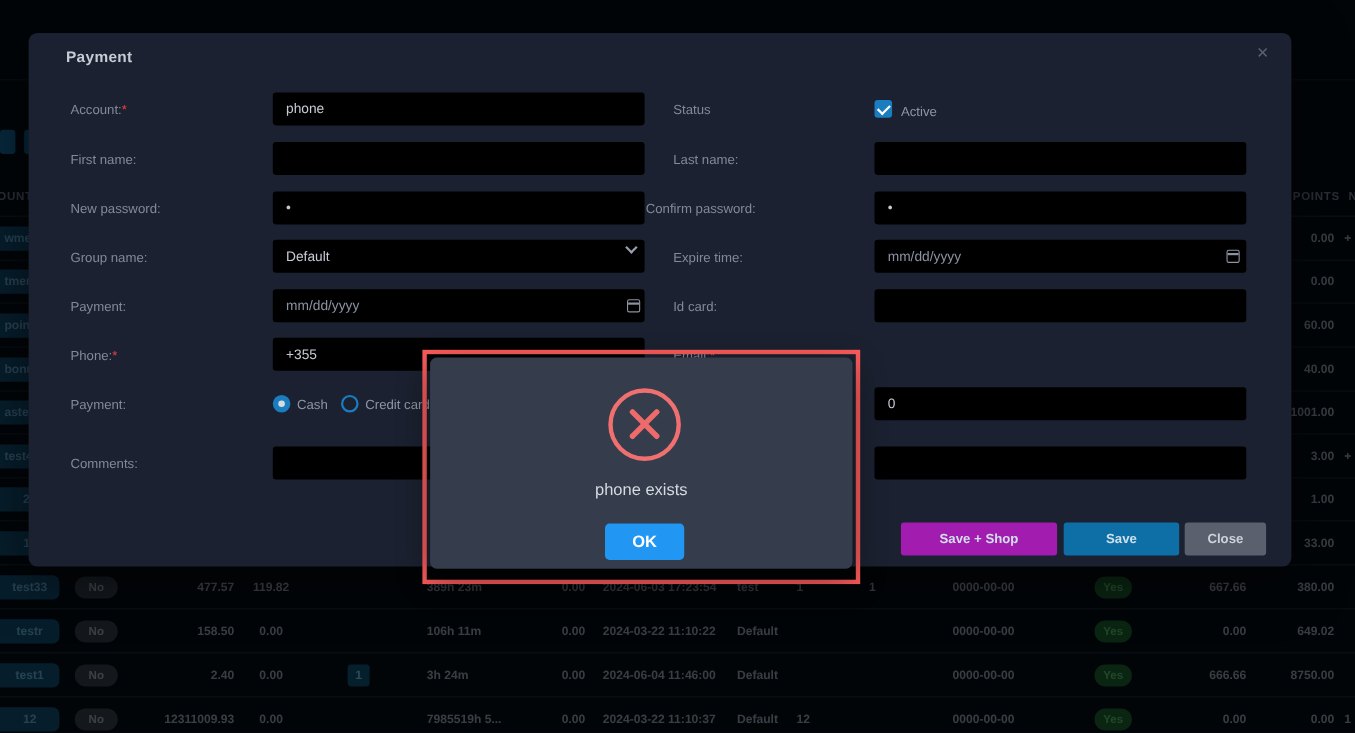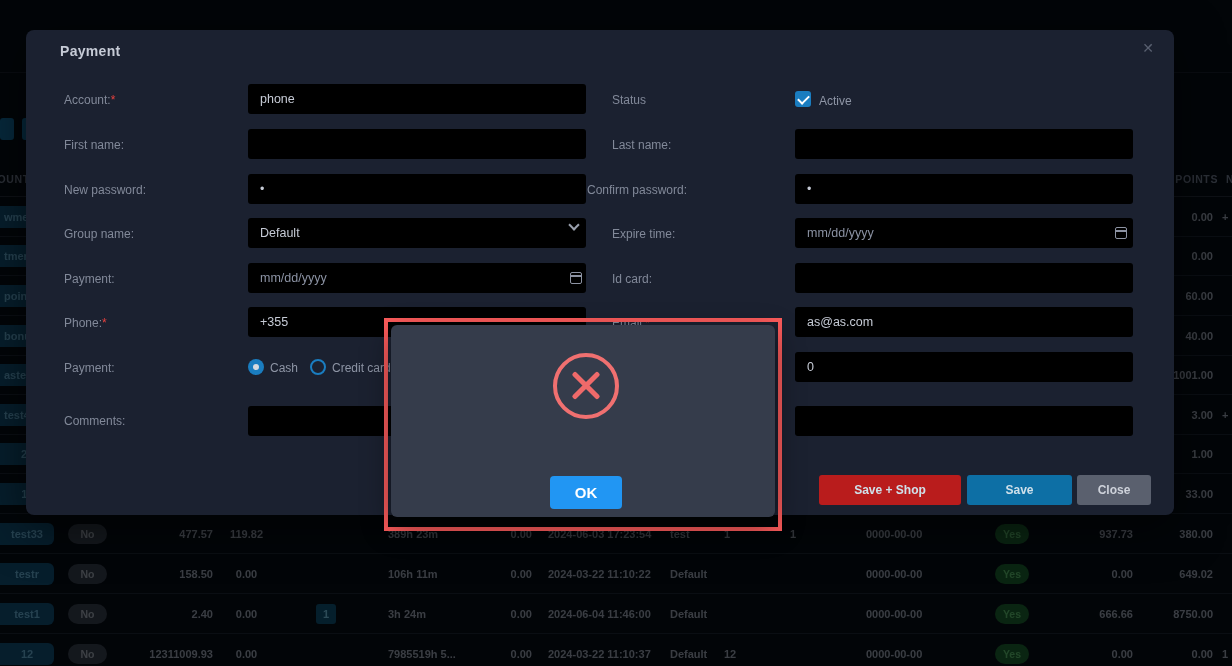--- a/index.html
+++ b/index.html
@@ -68,21 +68,21 @@
   .chk::after { content:""; position:absolute; left:3px; top:3.5px; width:9px; height:5px;
     border-left:2px solid #fff; border-bottom:2px solid #fff; transform:rotate(-45deg); }
   .chk-label { position:absolute; left:793px; top:64px; font-size:12px; color:#8e95a5; }
   .radio { position:absolute; top:329px; width:16px; height:16px; border-radius:50%; }
   .radio.sel { background:#1a7dc0; }
   .radio.sel::after { content:""; position:absolute; left:5px; top:5px; width:6px; height:6px; border-radius:50%; background:#d7dbe0; }
   .radio.un { border:2px solid #1a7dc0; }
   .radio-label { position:absolute; top:331px; font-size:12px; color:#8e95a5; }
   .btn { position:absolute; top:445px; height:30px; border-radius:3px; font-size:12px; font-weight:bold;
     text-align:center; line-height:30px; color:#cfe0ea; cursor:pointer; }
-  .btn-shop  { left:793px;  width:142px; background:#b91c1c; }
+  .btn-shop  { left:793px;  width:142px; background:#a21caf; }
   .btn-save  { left:941px;  width:105px; background:#0d6fa5; }
   .btn-close { left:1051px; width:74px;  background:#5a606e; color:#ced2da; }
 
   
   .alert-outline { position:absolute; left:384px; top:318px; width:398px; height:213px;
     border:4px solid #fb5b5b; z-index:20; }
   .alert { position:absolute; left:391px; top:325px; width:384px; height:192px; background:#353c4b;
     border-radius:6px; z-index:21; box-shadow:0 10px 30px rgba(0,0,0,.45); }
   .err-circle { position:absolute; left:162px; top:28px; width:66px; height:66px;
     border:4px solid #f07070; border-radius:50%; }
@@ -149,21 +149,21 @@
     <span class="cell c-balance">477.57</span>
     <span class="cell c-bonus">119.82</span>
     <span class="cell c-dur">389h 23m</span>
     <span class="cell c-spent">0.00</span>
     <span class="cell c-date">2024-06-03 17:23:54</span>
     <span class="cell c-group">test</span>
     <span class="cell c-c1">1</span>
     <span class="cell c-c2">1</span>
     <span class="cell c-exp">0000-00-00</span>
     <span class="c-yes">Yes</span>
-    <span class="cell c-cred">937.73</span>
+    <span class="cell c-cred">667.66</span>
     <span class="cell c-points">380.00</span>
   </div>
   <div class="bg-row" style="top:554px">
     <span class="c-acct">testr</span>
     <span class="c-no">No</span>
     <span class="cell c-balance">158.50</span>
     <span class="cell c-bonus">0.00</span>
     <span class="cell c-dur">106h 11m</span>
     <span class="cell c-spent">0.00</span>
     <span class="cell c-date">2024-03-22 11:10:22</span>
@@ -251,32 +251,32 @@
     <div class="f-input" style="left:769px; top:144px">•</div>
 
     <div class="f-label" style="left:586px; top:197px">Expire time:</div>
     <div class="f-input ph" style="left:769px; top:188px">mm/dd/yyyy</div>
     <span class="cal cal-expire"></span>
 
     <div class="f-label" style="left:586px; top:242px">Id card:</div>
     <div class="f-input" style="left:769px; top:233px"></div>
 
     <div class="f-label" style="left:586px; top:286px"><span>Email:</span><span class="req">*</span></div>
-    <div class="f-input" style="left:769px; top:277px">as@as.com</div>
 
     <div class="f-input" style="left:769px; top:322px">0</div>
     <div class="f-input" style="left:769px; top:376px"></div>
 
     <div class="btn btn-shop">Save + Shop</div>
     <div class="btn btn-save">Save</div>
     <div class="btn btn-close">Close</div>
   </div>
 
   <div class="alert-outline"></div>
   <div class="alert">
     <div class="err-circle">
       <span class="err-bar b1"></span>
       <span class="err-bar b2"></span>
     </div>
+    <div class="alert-msg">phone exists</div>
     <div class="alert-ok">OK</div>
   </div>
 
 </div>
 
 </body></html>

